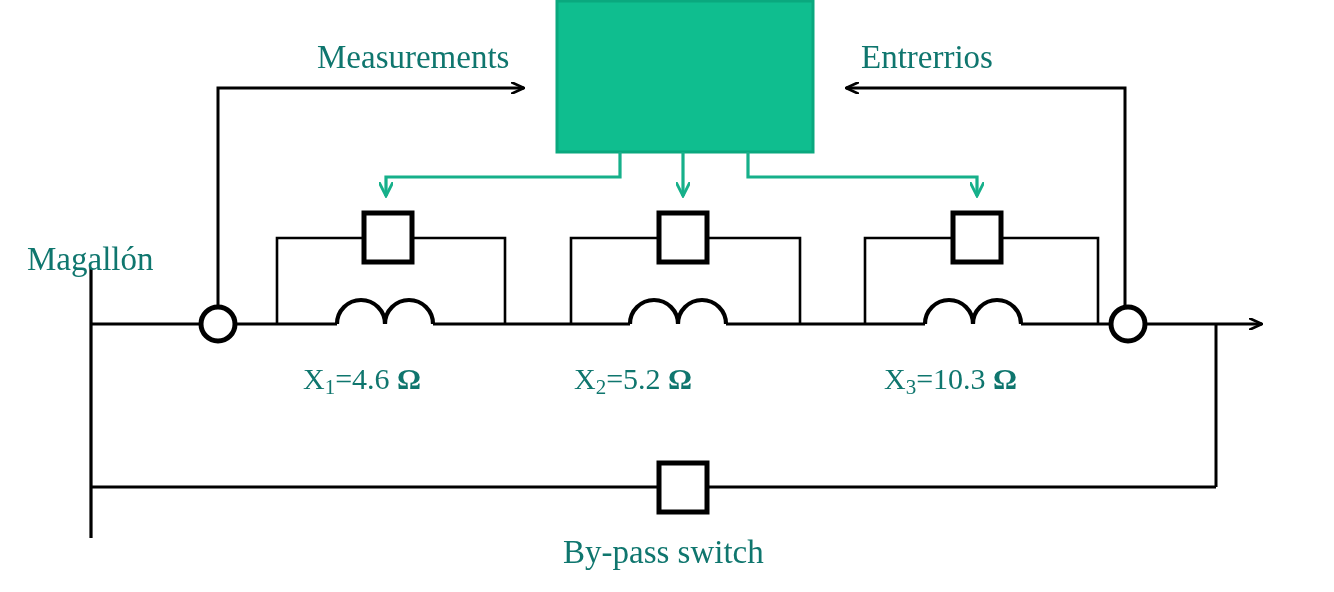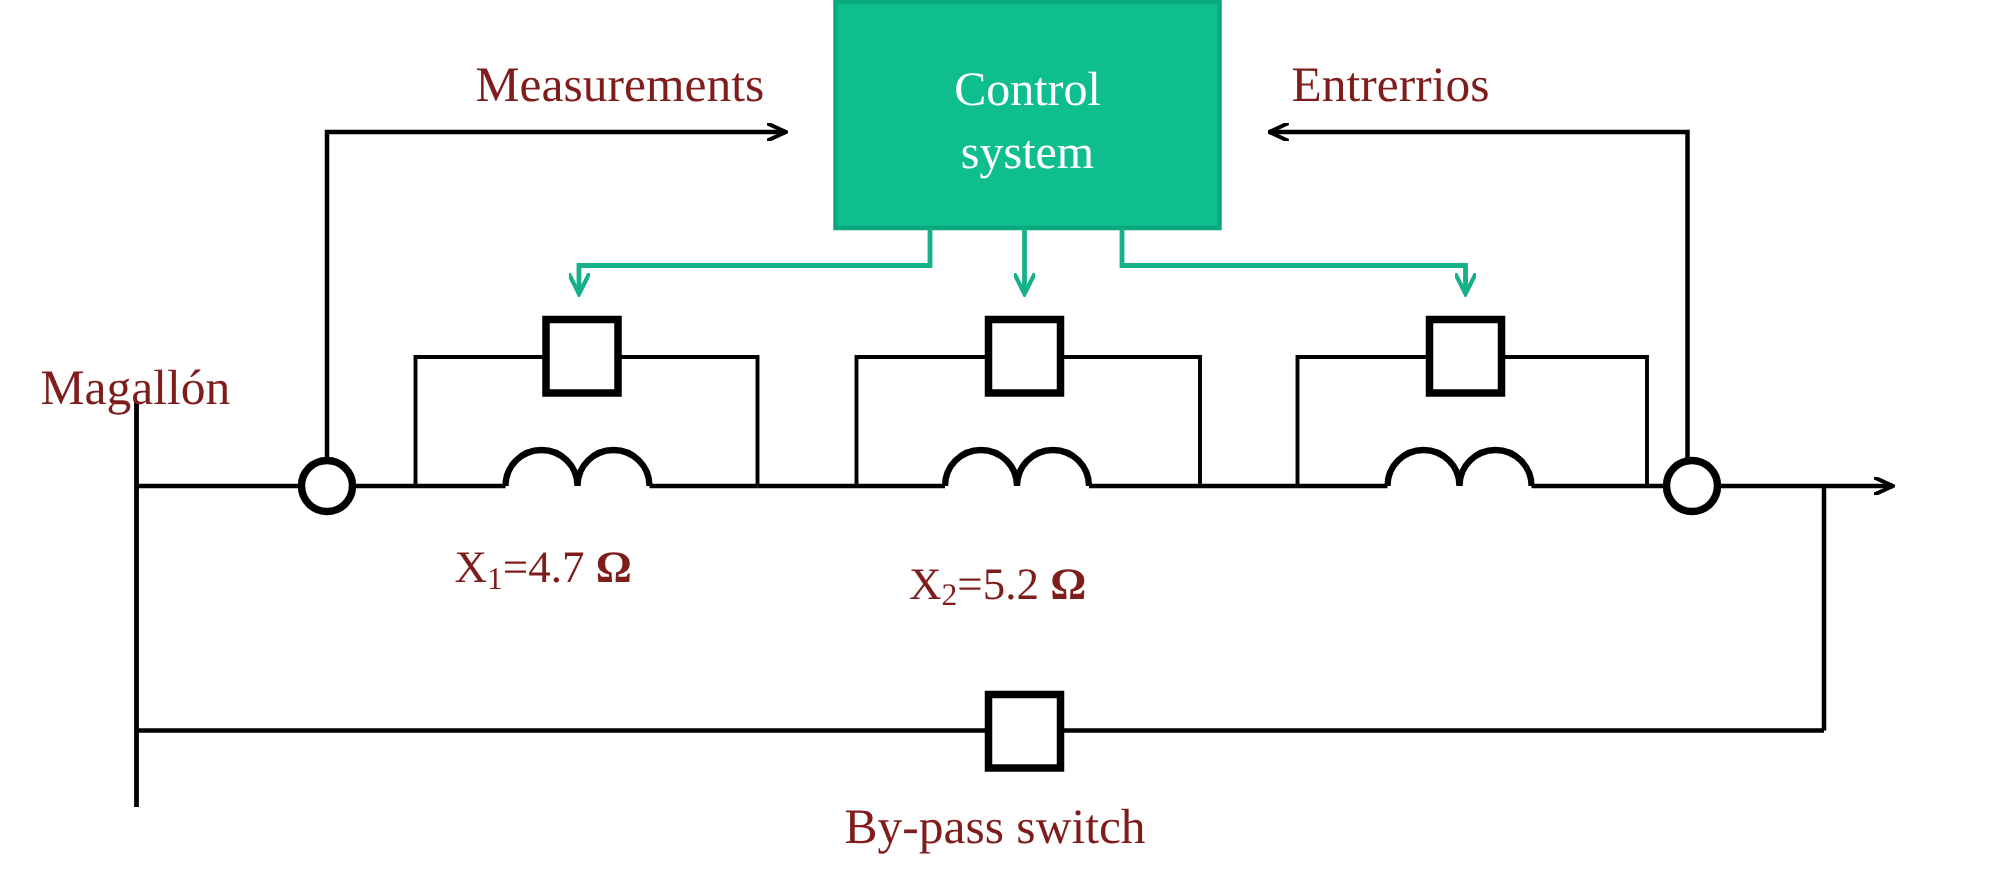--- a/index.html
+++ b/index.html
@@ -17,21 +17,21 @@
   }
   #diagram-svg {
     position: absolute;
     left: 0;
     top: 0;
     width: 1334px;
     height: 592px;
   }
   .lbl {
     position: absolute;
-    color: #7f1d1d;
+    color: #0f766e;
     white-space: nowrap;
     font-family: "Liberation Serif", "DejaVu Serif", serif;
   }
   .lbl-big {
     font-size: 33px;
   }
   .lbl-reac {
     font-size: 30px;
     font-weight: 700;
   }
@@ -112,36 +112,35 @@
     <circle cx="1128" cy="324" r="17" fill="#ffffff" stroke="#000000" stroke-width="5"></circle>
 
     <line x1="1145" y1="324" x2="1262" y2="324" stroke="#000000" stroke-width="3" marker-end="url(#arrow-black)"></line>
 
     <line x1="1216" y1="324" x2="1216" y2="487" stroke="#000000" stroke-width="3"></line>
     <line x1="1216" y1="487" x2="707" y2="487" stroke="#000000" stroke-width="3"></line>
     <line x1="659" y1="487" x2="91" y2="487" stroke="#000000" stroke-width="3"></line>
     <rect x="659" y="463" width="48" height="49" fill="#ffffff" stroke="#000000" stroke-width="5"></rect>
   </svg>
 
-  <div class="ctrl-text">
-    <div>Control</div>
-    <div>system</div>
-  </div>
 
   <div class="lbl lbl-big" style="left:317px; top:39px;">Measurements</div>
 
   <div class="lbl lbl-big" style="left:861px; top:39px;">Entrerrios</div>
 
   <div class="lbl lbl-big" style="left:27px; top:241px;font-family:Liberation Serif, serif;">Magallón</div>
 
 
   <div class="lbl lbl-reac" style="left:303px; top:362px;">
-    <span class="xsym">X</span><span class="sub">1</span><span class="num">=</span><span class="num">4.7</span>&nbsp;<span class="ohm">Ω</span>
+    <span class="xsym">X</span><span class="sub">1</span><span class="num">=</span><span class="num">4.6</span>&nbsp;<span class="ohm">Ω</span>
   </div>
 
-  <div class="lbl lbl-reac" style="left:606px; top:362px;margin-top:11px;">
+  <div class="lbl lbl-reac" style="left:574px; top:362px;">
     <span class="xsym">X</span><span class="sub">2</span><span class="num">=</span><span class="num">5.2</span>&nbsp;<span class="ohm">Ω</span>
   </div>
 
+  <div class="lbl lbl-reac" style="left:884px; top:362px;">
+    <span class="xsym">X</span><span class="sub">3</span><span class="num">=</span><span class="num">10.3</span>&nbsp;<span class="ohm">Ω</span>
+  </div>
 
   <div class="lbl lbl-big" style="left:563px; top:534px;">By-pass switch</div>
 
 </div>
 
 </body></html>

